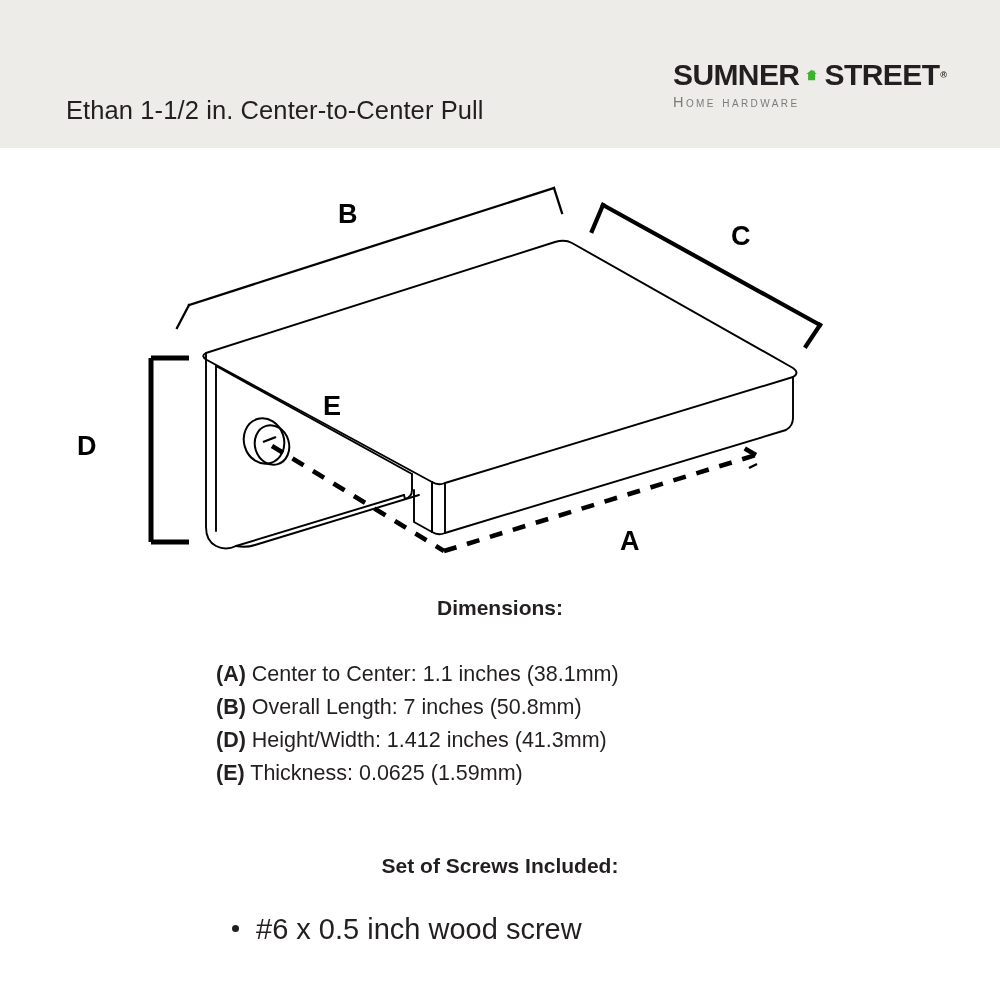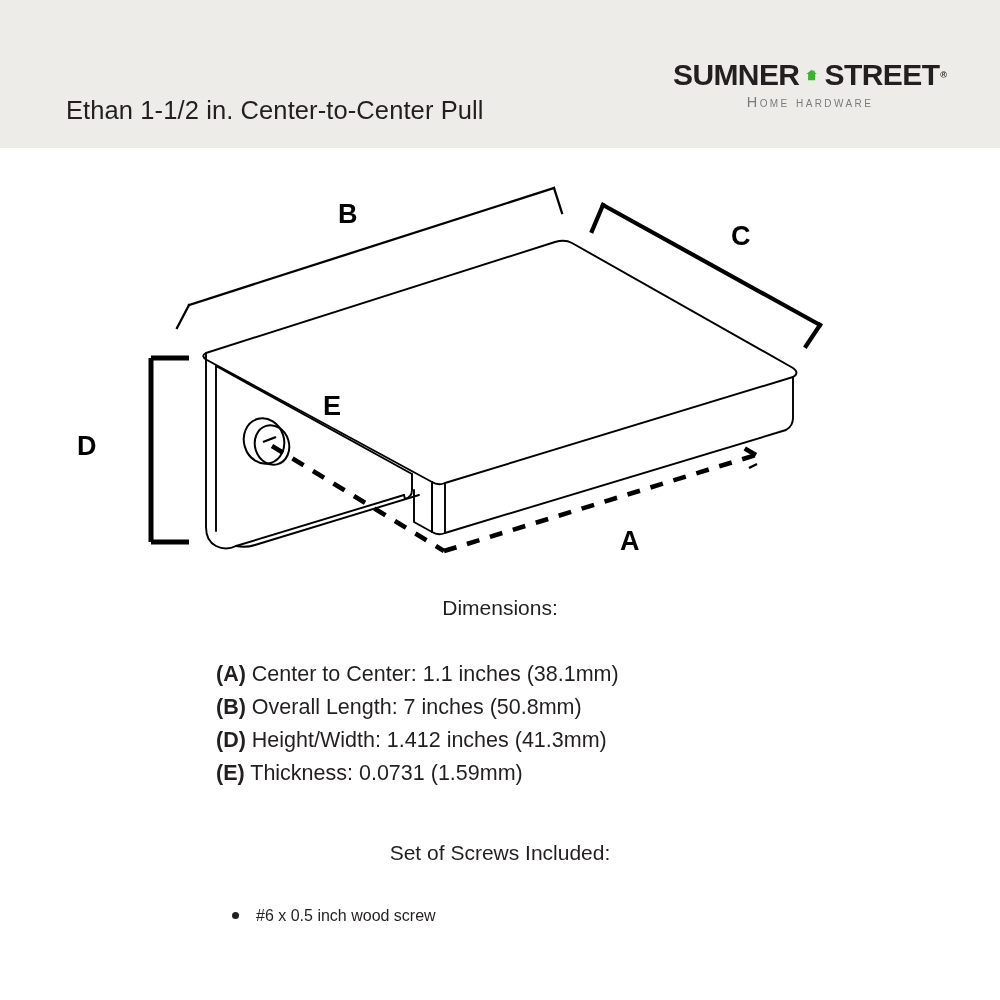--- a/index.html
+++ b/index.html
@@ -72,21 +72,20 @@
     color: #231f20;
     vertical-align: super;
     margin-left: 1px;
     font-weight: bold;
   }
   #logo-tagline {
     position: absolute;
     left: 0;
     top: 36px;
     width: 274px;
-    text-align: center;
     font-size: 14.5px;
     color: #7b7b7b;
     letter-spacing: 2.4px;
     font-variant: small-caps;
     text-transform: lowercase;
   }
   #logo-tagline::first-letter { text-transform: uppercase; }
 
   
   #drawing-area {
@@ -105,49 +104,49 @@
   
   #spec-block {
     position: absolute;
     left: 0;
     top: 596px;
     width: 1000px;
   }
   .section-heading {
     text-align: center;
     font-size: 21px;
-    font-weight: normal;
+    font-weight: bold;
     color: #231f20;
   }
   #dimension-list {
     margin: 38px 0 0 0;
     padding: 0;
     list-style: none;
     width: 1000px;
   }
   #dimension-list li {
     font-size: 21.5px;
     color: #231f20;
     line-height: 33px;
     padding-left: 216px;
     white-space: nowrap;
   }
   .dim-key {
     font-weight: bold;
   }
   #screws-heading {
-    margin-top: 51px;
+    margin-top: 64px;
   }
   #screw-list {
     margin: 36px 0 0 0;
     padding: 0;
     list-style: none;
   }
   #screw-list li {
-    font-size: 16px;
+    font-size: 29px;
     color: #231f20;
     line-height: 30px;
     padding-left: 256px;
     position: relative;
     white-space: nowrap;
   }
   .screw-bullet {
     position: absolute;
     left: 232px;
     top: 11px;
@@ -251,21 +250,21 @@
 </div>
 
 <div id="spec-block">
 
   <div class="section-heading">Dimensions:</div>
 
   <ul id="dimension-list">
     <li><span class="dim-key">(A)</span><span> Center to Center: 1.1 inches (38.1mm)</span></li>
     <li><span class="dim-key">(B)</span><span> Overall Length: 7 inches (50.8mm)</span></li>
     <li><span class="dim-key">(D)</span><span> Height/Width: 1.412 inches (41.3mm)</span></li>
-    <li><span class="dim-key">(E)</span><span> Thickness: 0.0731 (1.59mm)</span></li>
+    <li><span class="dim-key">(E)</span><span> Thickness: 0.0625 (1.59mm)</span></li>
   </ul>
 
   <div class="section-heading" id="screws-heading">Set of Screws Included:</div>
 
   <ul id="screw-list">
     <li>
       <span class="screw-bullet"></span>
       <span>#6 x 0.5 inch wood screw</span>
     </li>
   </ul>

